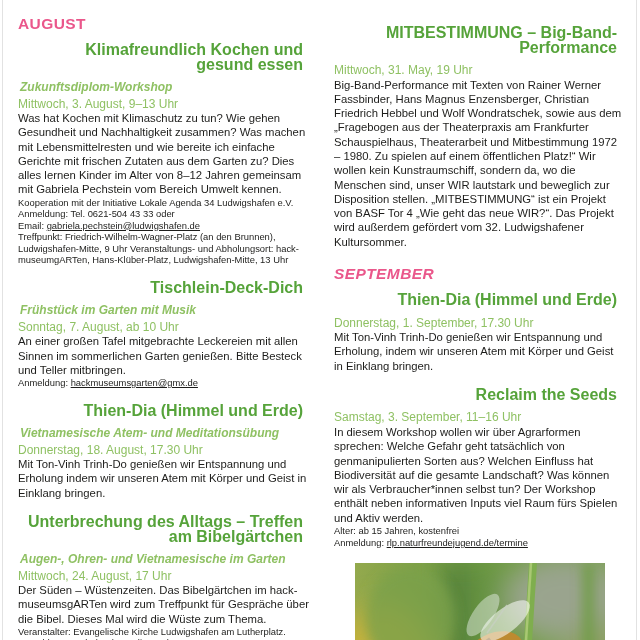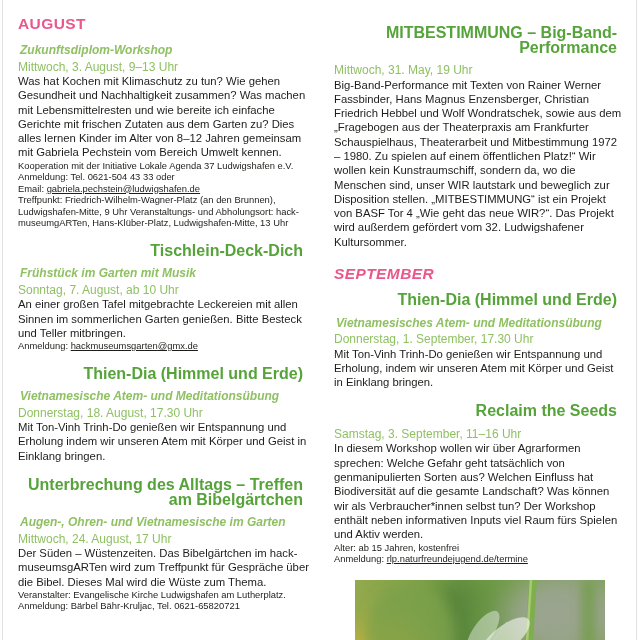--- a/index.html
+++ b/index.html
@@ -33,25 +33,26 @@
 </style>
 </head>
 <body>
 
 <div class="page">
   <div class="edge edge-l"></div>
   <div class="edge edge-r"></div>
   <div class="col col-left" id="col-left">
       <h1 class="month" style="color: rgb(234, 87, 139);">AUGUST</h1>
       <section class="event">
+    <h2 class="ev-title" style="color: rgb(86, 163, 58);">Klimafreundlich Kochen und gesund essen</h2>
     <p class="ev-subtitle" style="color: rgb(143, 193, 99);">Zukunftsdiplom-Workshop</p>
     <p class="ev-date" style="color: rgb(143, 193, 99);">Mittwoch, 3. August, 9–13 Uhr</p>
     <p class="ev-body">Was hat Kochen mit Klimaschutz zu tun? Wie gehen Gesundheit und Nachhaltigkeit zusammen? Was machen mit Lebensmittelresten und wie bereite ich einfache Gerichte mit frischen Zutaten aus dem Garten zu? Dies alles lernen Kinder im Alter von 8–12 Jahren gemeinsam mit Gabriela Pechstein vom Bereich Umwelt kennen.</p>
     <div class="ev-notes">
-          <p class="note">Kooperation mit der Initiative Lokale Agenda 37 Ludwigshafen e.V.</p>
+          <p class="note">Kooperation mit der Initiative Lokale Agenda 34 Ludwigshafen e.V.</p>
           <p class="note">Anmeldung: Tel. 0621-504 43 33 oder</p>
           <p class="note"><span>Email: </span><span class="note-link">gabriela.pechstein@ludwigshafen.de</span></p>
           <p class="note">Treffpunkt: Friedrich-Wilhelm-Wagner-Platz (an den Brunnen), Ludwigshafen-Mitte, 9 Uhr Veranstaltungs- und Abholungsort: hack-museumgARTen, Hans-Klüber-Platz, Ludwigshafen-Mitte, 13 Uhr</p>
         </div>
   </section>
       <section class="event">
     <h2 class="ev-title" style="color: rgb(86, 163, 58);">Tischlein-Deck-Dich</h2>
     <p class="ev-subtitle" style="color: rgb(143, 193, 99);">Frühstück im Garten mit Musik</p>
     <p class="ev-date" style="color: rgb(143, 193, 99);">Sonntag, 7. August, ab 10 Uhr</p>
     <p class="ev-body">An einer großen Tafel mitgebrachte Leckereien mit allen Sinnen im sommerlichen Garten genießen. Bitte Besteck und Teller mitbringen.</p>
@@ -81,21 +82,20 @@
       <section class="event">
     <h2 class="ev-title" style="color: rgb(86, 163, 58);">MITBESTIMMUNG – Big-Band-Performance</h2>
 
     <p class="ev-date" style="color: rgb(143, 193, 99);">Mittwoch, 31. May, 19 Uhr</p>
     <p class="ev-body">Big-Band-Performance mit Texten von Rainer Werner Fassbinder, Hans Magnus Enzensberger, Christian Friedrich Hebbel und Wolf Wondratschek, sowie aus dem „Fragebogen aus der Theaterpraxis am Frankfurter Schauspielhaus, Theaterarbeit und Mitbestimmung 1972 – 1980. Zu spielen auf einem öffentlichen Platz!“ Wir wollen kein Kunstraumschiff, sondern da, wo die Menschen sind, unser WIR lautstark und beweglich zur Disposition stellen. „MITBESTIMMUNG“ ist ein Projekt von BASF Tor 4 „Wie geht das neue WIR?“. Das Projekt wird außerdem gefördert vom 32. Ludwigshafener Kultursommer.</p>
 
   </section>
       <h1 class="month" style="color: rgb(234, 87, 139); font-style: italic;">SEPTEMBER</h1>
       <section class="event">
     <h2 class="ev-title" style="color: rgb(86, 163, 58);">Thien-Dia (Himmel und Erde)</h2>
-    <p class="ev-subtitle" style="color: rgb(143, 193, 99);">Vietnamesisches Atem- und Meditationsübung</p>
     <p class="ev-date" style="color: rgb(143, 193, 99);">Donnerstag, 1. September, 17.30 Uhr</p>
     <p class="ev-body">Mit Ton-Vinh Trinh-Do genießen wir Entspannung und Erholung, indem wir unseren Atem mit Körper und Geist in Einklang bringen.</p>
 
   </section>
       <section class="event">
     <h2 class="ev-title" style="color: rgb(86, 163, 58);">Reclaim the Seeds</h2>
 
     <p class="ev-date" style="color: rgb(143, 193, 99);">Samstag, 3. September, 11–16 Uhr</p>
     <p class="ev-body">In diesem Workshop wollen wir über Agrarformen sprechen: Welche Gefahr geht tatsächlich von genmanipulierten Sorten aus? Welchen Einfluss hat Biodiversität auf die gesamte Landschaft? Was können wir als Verbraucher*innen selbst tun? Der Workshop enthält neben informativen Inputs viel Raum fürs Spielen und Aktiv werden.</p>
     <div class="ev-notes">

